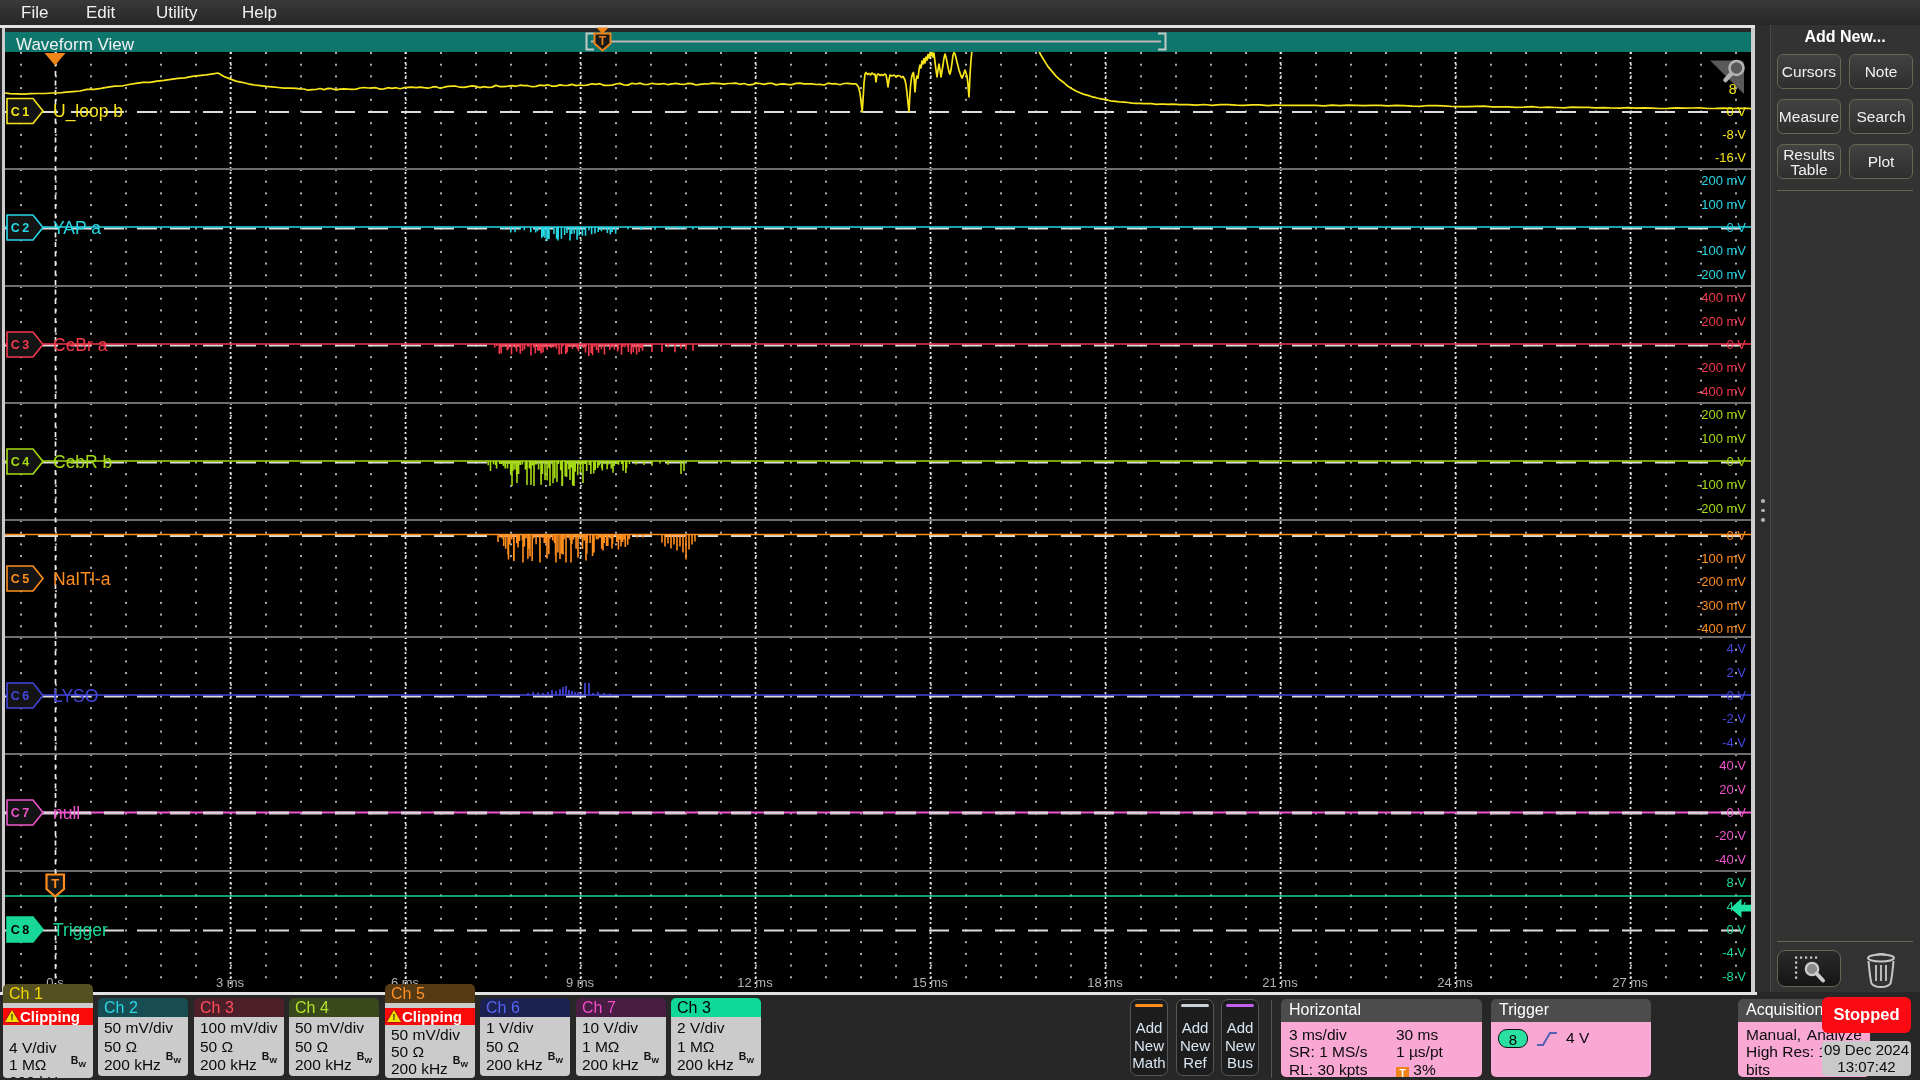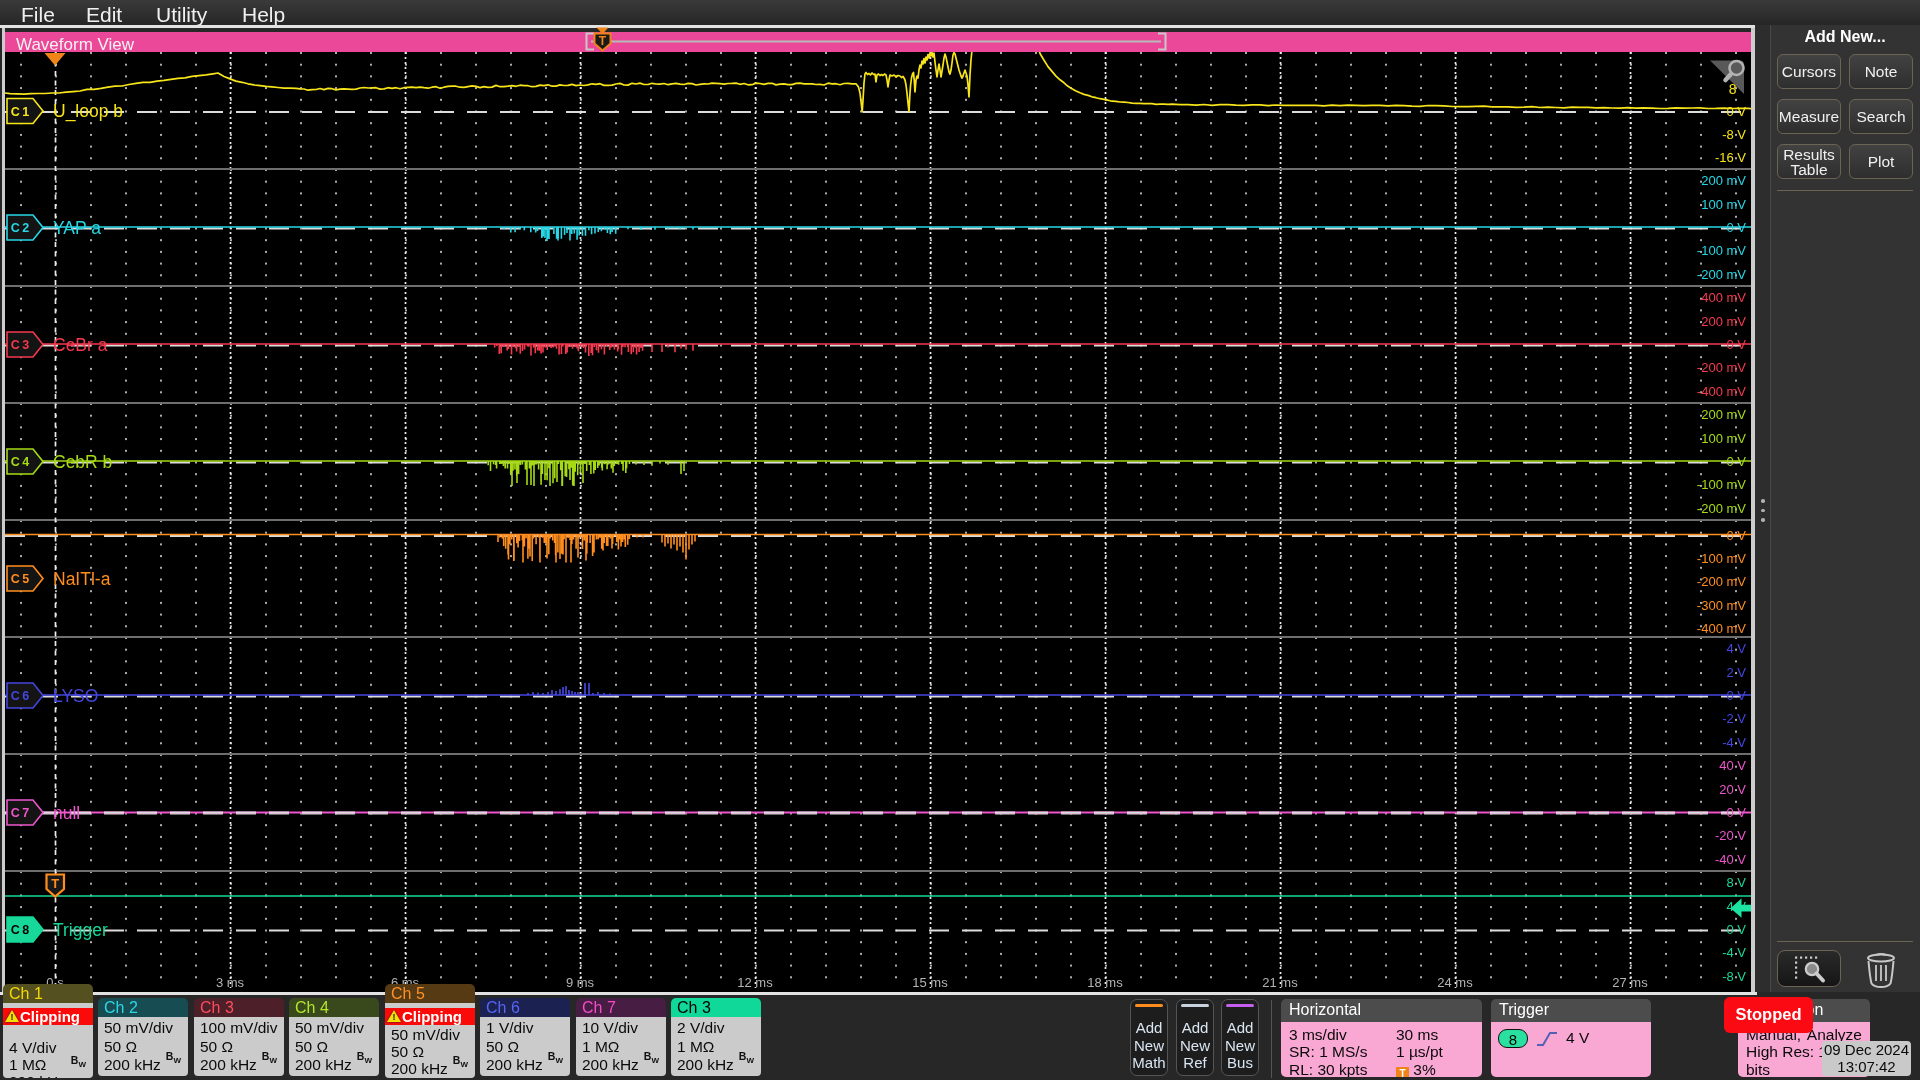--- a/index.html
+++ b/index.html
@@ -1,22 +1,22 @@
 <!DOCTYPE html>
 <html><head><meta charset="utf-8"><style>
 *{margin:0;padding:0;box-sizing:border-box}
 body{width:1920px;height:1080px;background:#272727;font-family:"Liberation Sans",sans-serif;overflow:hidden;position:relative}
 .abs{position:absolute}
-#menubar{left:0;top:0;width:1920px;height:25px;background:linear-gradient(#3a3a3a,#262626);color:#f0f0f0;font-size:21px}
+#menubar{left:0;top:0;width:1920px;height:25px;background:linear-gradient(#3a3a3a,#262626);color:#f0f0f0;font-size:17px}
 #menubar span{position:absolute;top:3px}
 #topline{left:0;top:25px;width:1757px;height:3px;background:#e2e2e2}
 #lborder{left:2px;top:28px;width:3px;height:964px;background:#cdcdcd}
 #rborder{left:1751px;top:28px;width:4px;height:964px;background:#cdcdcd}
 #botline{left:0;top:992px;width:1757px;height:3px;background:#e2e2e2}
-#wfheader{left:5px;top:32px;width:1746px;height:28px;background:#ec4899;color:#f2f2f2;font-size:17px}
+#wfheader{left:5px;top:32px;width:1746px;height:28px;background:#0f766e;color:#f2f2f2;font-size:17px}
 #wfheader .t{position:absolute;left:11px;top:3px}
 #plotsvg{left:5px;top:52px}
 #ovsvg{left:0;top:25px}
 #rpanel{left:1755px;top:25px;width:165px;height:967px;background:#2d2d2d}
 #rpanel .inner{position:absolute;left:15px;top:0;width:150px;height:967px;background:#333333;border-left:1px solid #484848}
 .handle{position:absolute;left:6px;width:3.5px;height:3.5px;border-radius:50%;background:#b0b0b0}
 .rbtn{position:absolute;width:64px;height:35px;background:linear-gradient(#424242,#2e2e2e);border:1px solid #6b6353;border-radius:6px;color:#f0f0f0;font-size:15.5px;display:flex;align-items:center;justify-content:center;text-align:center;line-height:15px}
 .rsep{position:absolute;left:22px;width:136px;height:1px;background:#6b6353}
 #zoombtn{position:absolute;left:22px;top:950px;width:64px;height:37px;background:linear-gradient(#2a2a2a,#151515);border:1.5px solid #6b6353;border-radius:8px}
 #bottombar{left:0;top:995px;width:1920px;height:85px;background:#272727}
@@ -26,21 +26,21 @@
 .chb .bd{background:#cbcbcb;color:#0a0a0a;font-size:15.5px;padding:2px 0 0 6px;line-height:18.6px;position:relative}
 .bw{position:absolute;right:7px;bottom:5px;font-size:10.5px;font-weight:bold;color:#111}
 .bw sub{font-size:8px}
 .warn{position:absolute;left:2px;top:2px;width:0;height:0;border-left:7px solid transparent;border-right:7px solid transparent;border-bottom:12px solid #f5e000;filter:drop-shadow(0 0 1px #223)}
 .warn:after{content:"!";position:absolute;left:-1.5px;top:2px;font-size:9px;color:#222;font-weight:bold}
 .nbtn{position:absolute;top:999px;width:38px;height:77px;background:#1d1d1d;border:1px solid #555;border-radius:7px;color:#d9e6f2;font-size:15px;text-align:center;line-height:17.5px;padding-top:19px}
 .nbtn .bar{position:absolute;left:4px;top:4px;width:28px;height:3px;border-radius:2px}
 .panel{position:absolute;top:999px;border-radius:5px;overflow:hidden;font-size:15.5px}
 .panel .ph{background:#4c4c4c;color:#fff;height:23px;padding:2px 0 0 8px;font-size:16px}
 .panel .pb{background:#f9a8d4;color:#0a0a0a;padding:4px 8px 0 8px;line-height:17.4px;position:relative}
-#stopped{position:absolute;left:1724px;top:997px;width:89px;height:36px;background:#fb0a14;border-radius:6px;color:#fff;font-weight:bold;font-size:16.5px;text-align:center;padding-top:8px}
+#stopped{position:absolute;left:1822px;top:997px;width:89px;height:36px;background:#fb0a14;border-radius:6px;color:#fff;font-weight:bold;font-size:16.5px;text-align:center;padding-top:8px}
 #dtbox{position:absolute;left:1822px;top:1041px;width:89px;height:35px;background:#c9c9c9;border-radius:4px;color:#0a0a0a;font-size:15px;text-align:center;padding-top:1px;line-height:16.5px}
 </style></head>
 <body>
 <div id="menubar" class="abs">
     <span style="left:21px">File</span>
     <span style="left:86px">Edit</span>
     <span style="left:156px">Utility</span>
     <span style="left:242px">Help</span>
   </div>
 <div id="topline" class="abs"></div>

